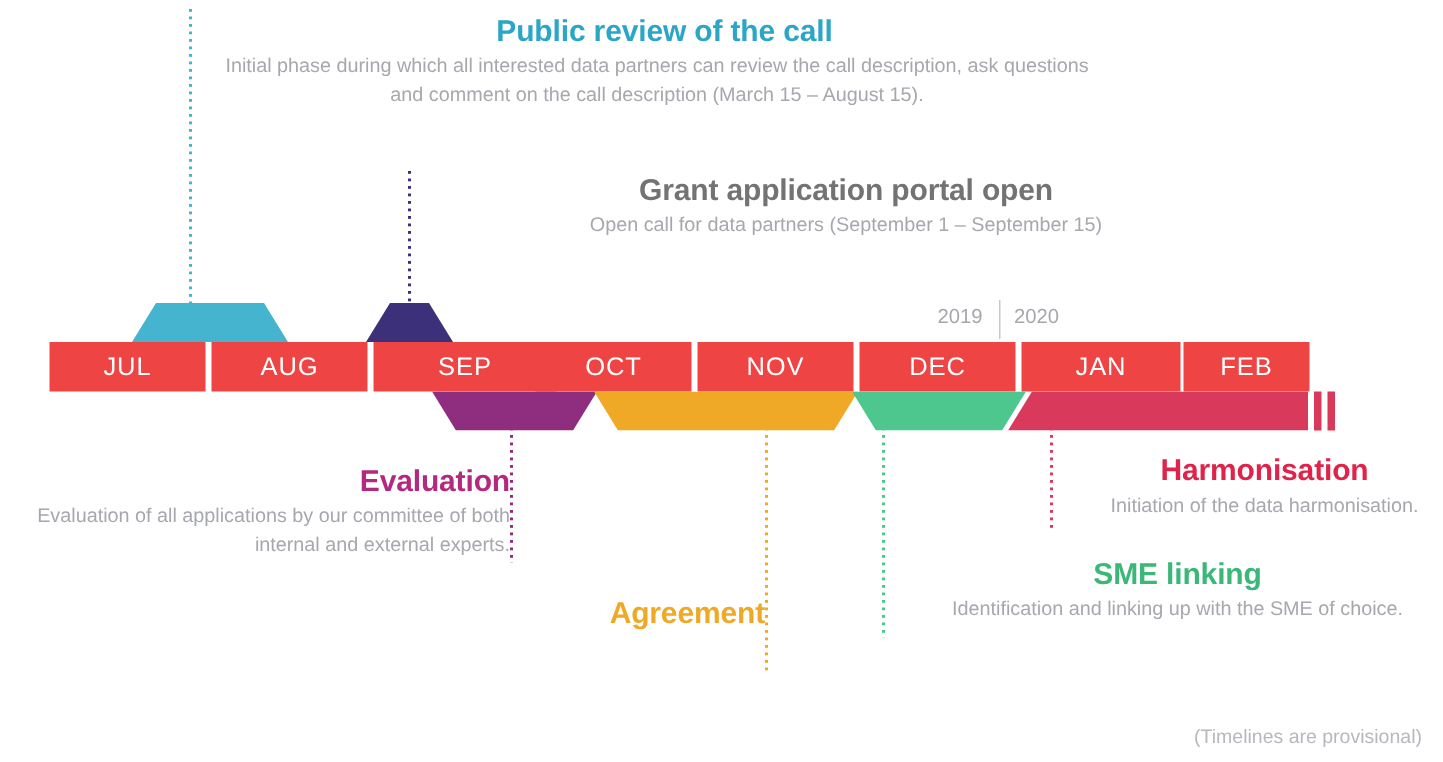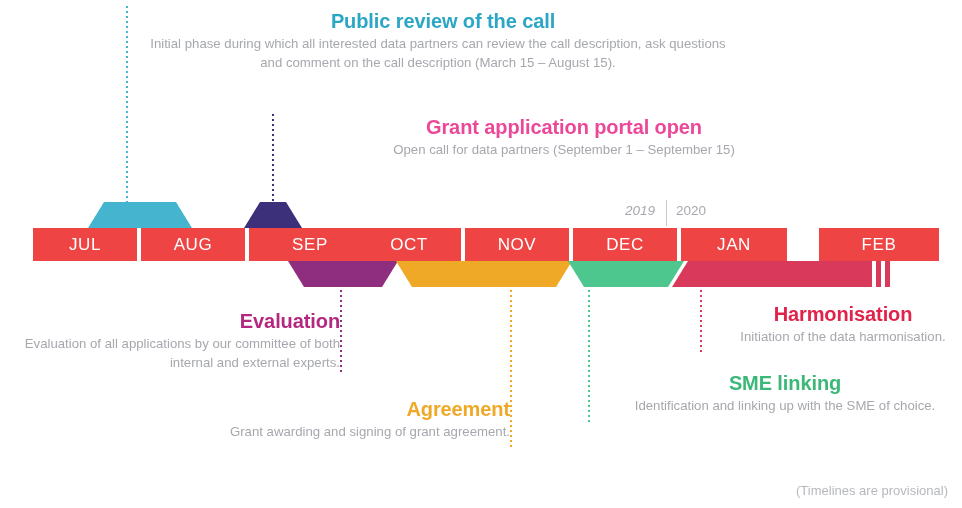--- a/index.html
+++ b/index.html
@@ -121,49 +121,49 @@
   <div class="dotline" style="left:126px; top:6px; height:196px; color:#45b4ce;"></div>
 
   <div class="callout left-edge" style="left:126px; top:10px; width:610px;">
     <div class="title" style="color:#2ba6c6;">Public review of the call</div>
     <div class="desc" style="max-width:600px;">Initial phase during which all interested data partners can review the call description, ask questions and comment on the call description (March 15 – August 15).</div>
   </div>
 
   <div class="dotline" style="left:272px; top:114px; height:92px; color:#3b3079;"></div>
 
   <div class="callout left-edge" style="left:272px; top:116px; width:560px;">
-    <div class="title" style="color:#ec4899;">Grant application portal open</div>
+    <div class="title" style="color:#737373;">Grant application portal open</div>
     <div class="desc">Open call for data partners (September 1 – September 15)</div>
   </div>
 
   <div class="phase" style="left:88px; top:202px;">
     <svg width="104" height="26" viewBox="0 0 104 26" aria-hidden="true">
       <polygon points="16,0 88,0 104,26 0,26" fill="#45b4ce"></polygon>
     </svg>
   </div>
 
   <div class="phase" style="left:244px; top:202px;">
     <svg width="58" height="26" viewBox="0 0 58 26" aria-hidden="true">
       <polygon points="16,0 42,0 58,26 0,26" fill="#3b3079"></polygon>
     </svg>
   </div>
 
-  <div class="year-label" style="left:625px; top:203px;font-style:italic;">2019</div>
+  <div class="year-label" style="left:625px; top:203px;">2019</div>
   <div class="year-divider" style="left:666px; top:200px; height:26px;"></div>
   <div class="year-label" style="left:676px; top:203px;">2020</div>
 
   <div class="axis">
     <div class="month" style="left:0px;   width:104px;">JUL</div>
     <div class="month" style="left:108px; width:104px;">AUG</div>
     <div class="month" style="left:216px; width:122px;">SEP</div>
     <div class="month" style="left:324px; width:104px;">OCT</div>
     <div class="month" style="left:432px; width:104px;">NOV</div>
     <div class="month" style="left:540px; width:104px;">DEC</div>
     <div class="month" style="left:648px; width:106px;">JAN</div>
-    <div class="month" style="left:756px; width:120px;margin-left:30px;">FEB</div>
+    <div class="month" style="left:756px; width:84px;">FEB</div>
   </div>
 
   <div class="phase" style="left:288px; top:261px;">
     <svg width="110" height="26" viewBox="0 0 110 26" aria-hidden="true">
       <polygon points="0,0 110,0 94,26 16,26" fill="#8f2d7e"></polygon>
     </svg>
   </div>
 
   <div class="phase" style="left:396px; top:261px;">
     <svg width="176" height="26" viewBox="0 0 176 26" aria-hidden="true">
@@ -190,21 +190,20 @@
 
   <div class="callout right-edge" style="left:0px; top:310px; width:340px;">
     <div class="title" style="color:#b4287f;">Evaluation</div>
     <div class="desc">Evaluation of all applications by our committee of both internal and external experts.</div>
   </div>
 
   <div class="dotline" style="left:510px; top:285px; height:165px; color:#efa927;"></div>
 
   <div class="callout right-edge" style="left:170px; top:398px; width:340px;">
     <div class="title" style="color:#efa927;">Agreement</div>
-    <div class="desc">Grant awarding and signing of grant agreement.</div>
   </div>
 
   <div class="dotline" style="left:588px; top:285px; height:140px; color:#4ec78e;"></div>
 
   <div class="callout left-edge" style="left:588px; top:372px; width:370px;">
     <div class="title" style="color:#3bb878;">SME linking</div>
     <div class="desc">Identification and linking up with the SME of choice.</div>
   </div>
 
   <div class="dotline" style="left:700px; top:285px; height:68px; color:#d93a5c;"></div>

